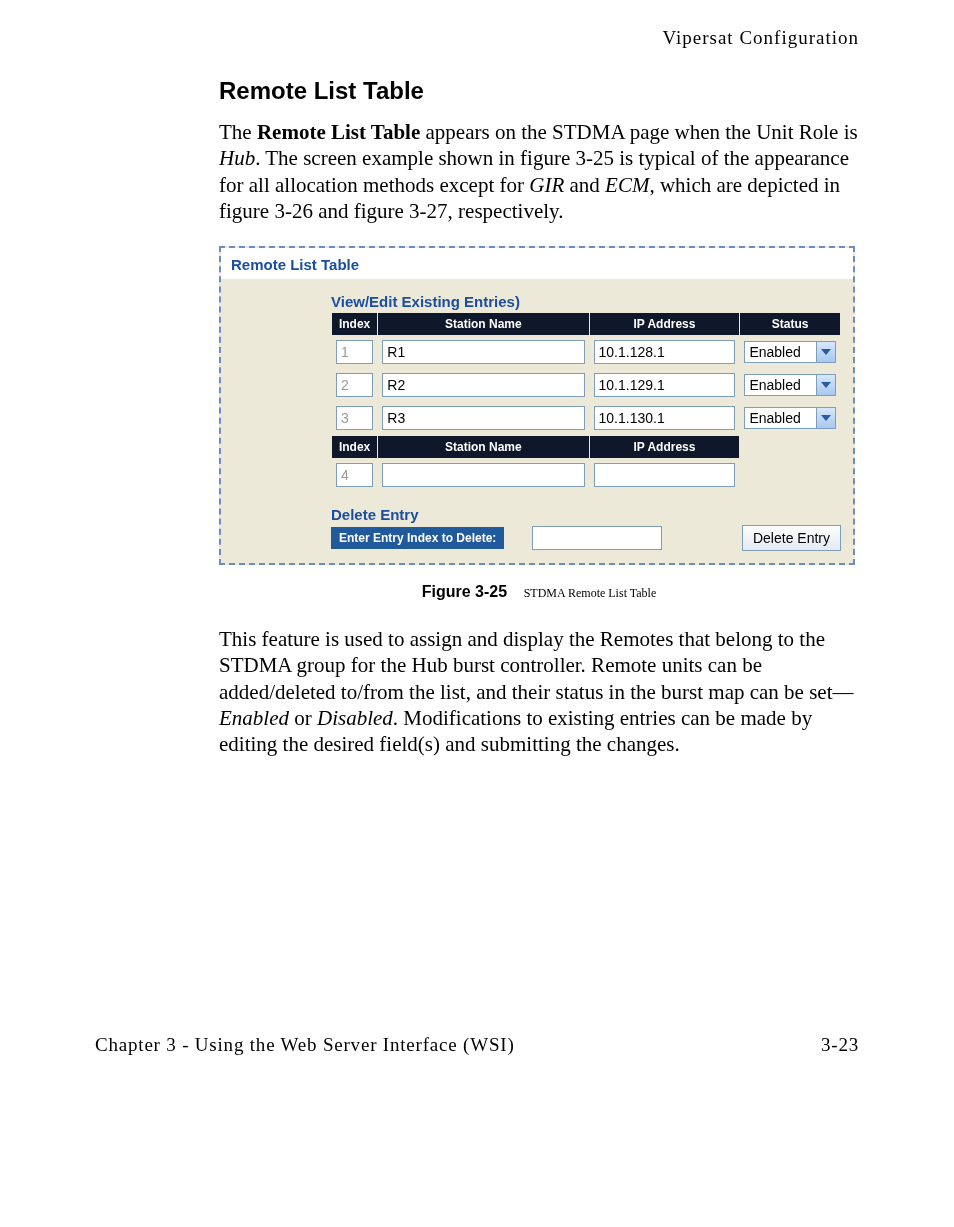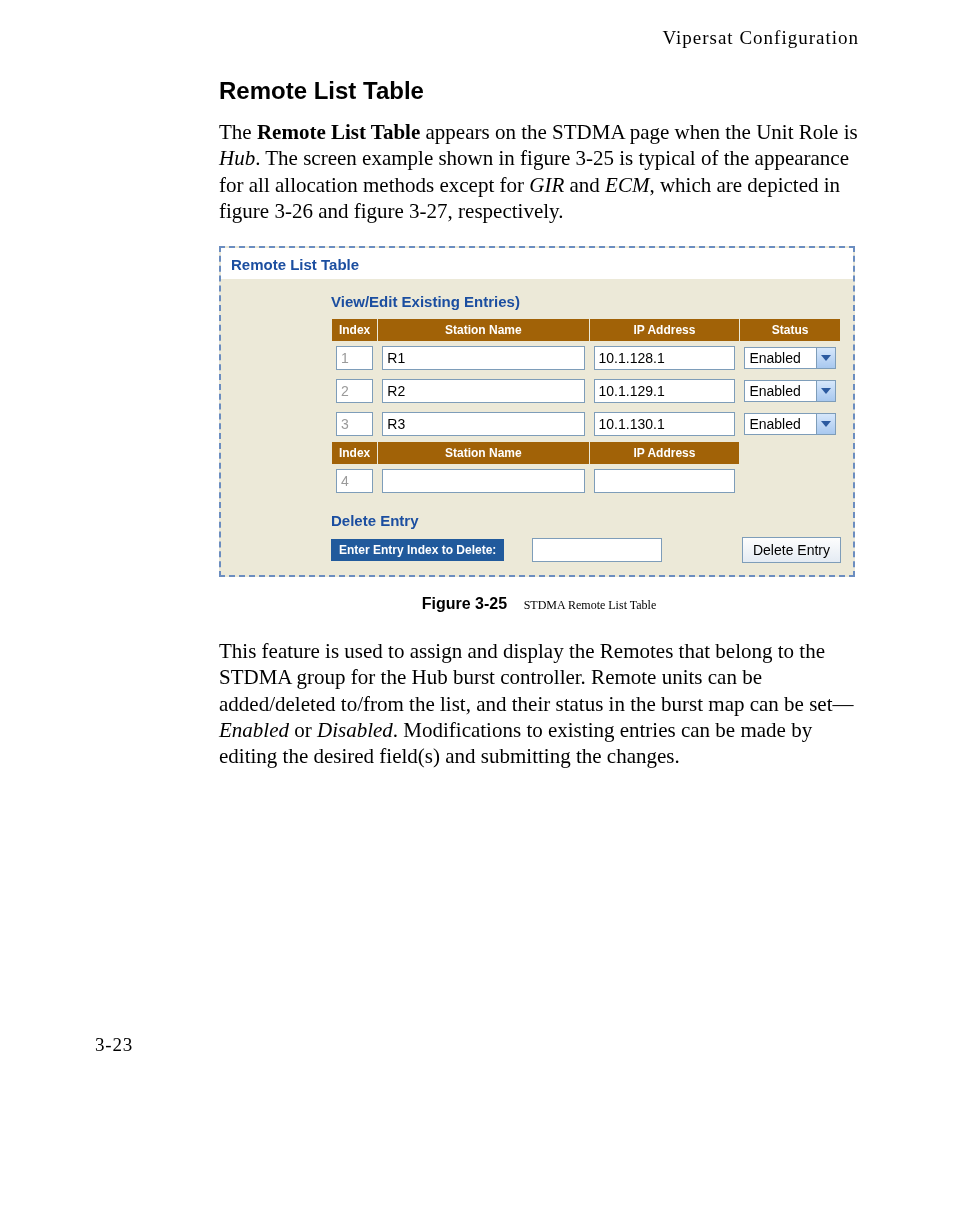--- a/index.html
+++ b/index.html
@@ -10,23 +10,23 @@
   .section-title { font-family: Arial, Helvetica, sans-serif; font-weight: bold; font-size: 24px; margin-bottom: 14px; }
   .para { font-size: 21px; line-height: 1.25; margin-bottom: 22px; }
   .para b { font-weight: bold; }
   .para i { font-style: italic; }
 
   .shot-wrap { width: 636px; margin-left: 0px; }
   .shot { width: 636px; font-family: Arial, Helvetica, sans-serif; font-size: 14px; }
   .shot-border { border: 2px dashed #6b8dc0; padding: 0; background: #ece9d8; }
   .shot-title { color: #1b4ea0; font-weight: bold; font-size: 15px; padding: 8px 10px 6px 10px; background: #fff; }
   .shot-body { background: #ece9d8; padding: 0 12px 12px 110px; }
-  .block-head { color: #1b4ea0; font-weight: bold; font-size: 15px; padding: 14px 0 8px 0; }
+  .block-head { color: #1b4ea0; font-weight: bold; font-size: 15px; padding: 14px 0 2px 0; }
   .tbl { width: 100%; border-collapse: collapse; }
-  .tbl th { background: #a16207; color: #fff; font-weight: bold; font-size: 12px; text-align: center; padding: 4px 6px; border: 1px solid #ece9d8; }
+  .tbl th { background: #0f172a; color: #fff; font-weight: bold; font-size: 12px; text-align: center; padding: 4px 6px; border: 1px solid #ece9d8; }
   .tbl td { padding: 4px 4px; border: 1px solid #ece9d8; text-align: left; }
   .col-index { width: 46px; }
   .col-name { width: 210px; }
   .col-ip { width: 150px; }
   .col-status { width: 100px; }
   .inp { width: 100%; height: 24px; border: 1px solid #7e9db9; background: #fff; font-family: Arial, Helvetica, sans-serif; font-size: 14px; padding: 2px 4px; color: #000; }
   .inp.idx { color: #9a9a9a; }
   .sel-wrap { display: inline-flex; align-items: stretch; width: 100%; }
   .sel-val { flex: 1 1 auto; border: 1px solid #7e9db9; border-right: none; background: #fff; font-size: 14px; padding: 2px 4px; color: #000; display: flex; align-items: center; }
   .sel-btn { width: 20px; border: 1px solid #7e9db9; background: linear-gradient(#d6e7fb,#a8c8ef); display: flex; align-items: center; justify-content: center; color: #2b5aa0; }
@@ -157,15 +157,16 @@
     </div>
 
     <p class="para">
       <span>This feature is used to assign and display the Remotes that belong to the STDMA group for the Hub burst controller. Remote units can be added/deleted to/from the list, and their status in the burst map can be set—</span><i>Enabled</i>
       <span> or </span>
       <i>Disabled</i><span>. Modifications to existing entries can be made by editing the desired field(s) and submitting the changes.</span>
     </p>
   </div>
 
   <div class="footer">
+    <div>Chapter 3 - Using the Web Server Interface (WSI)</div>
     <div>3-23</div>
   </div>
 </div>
 
 </body></html>

